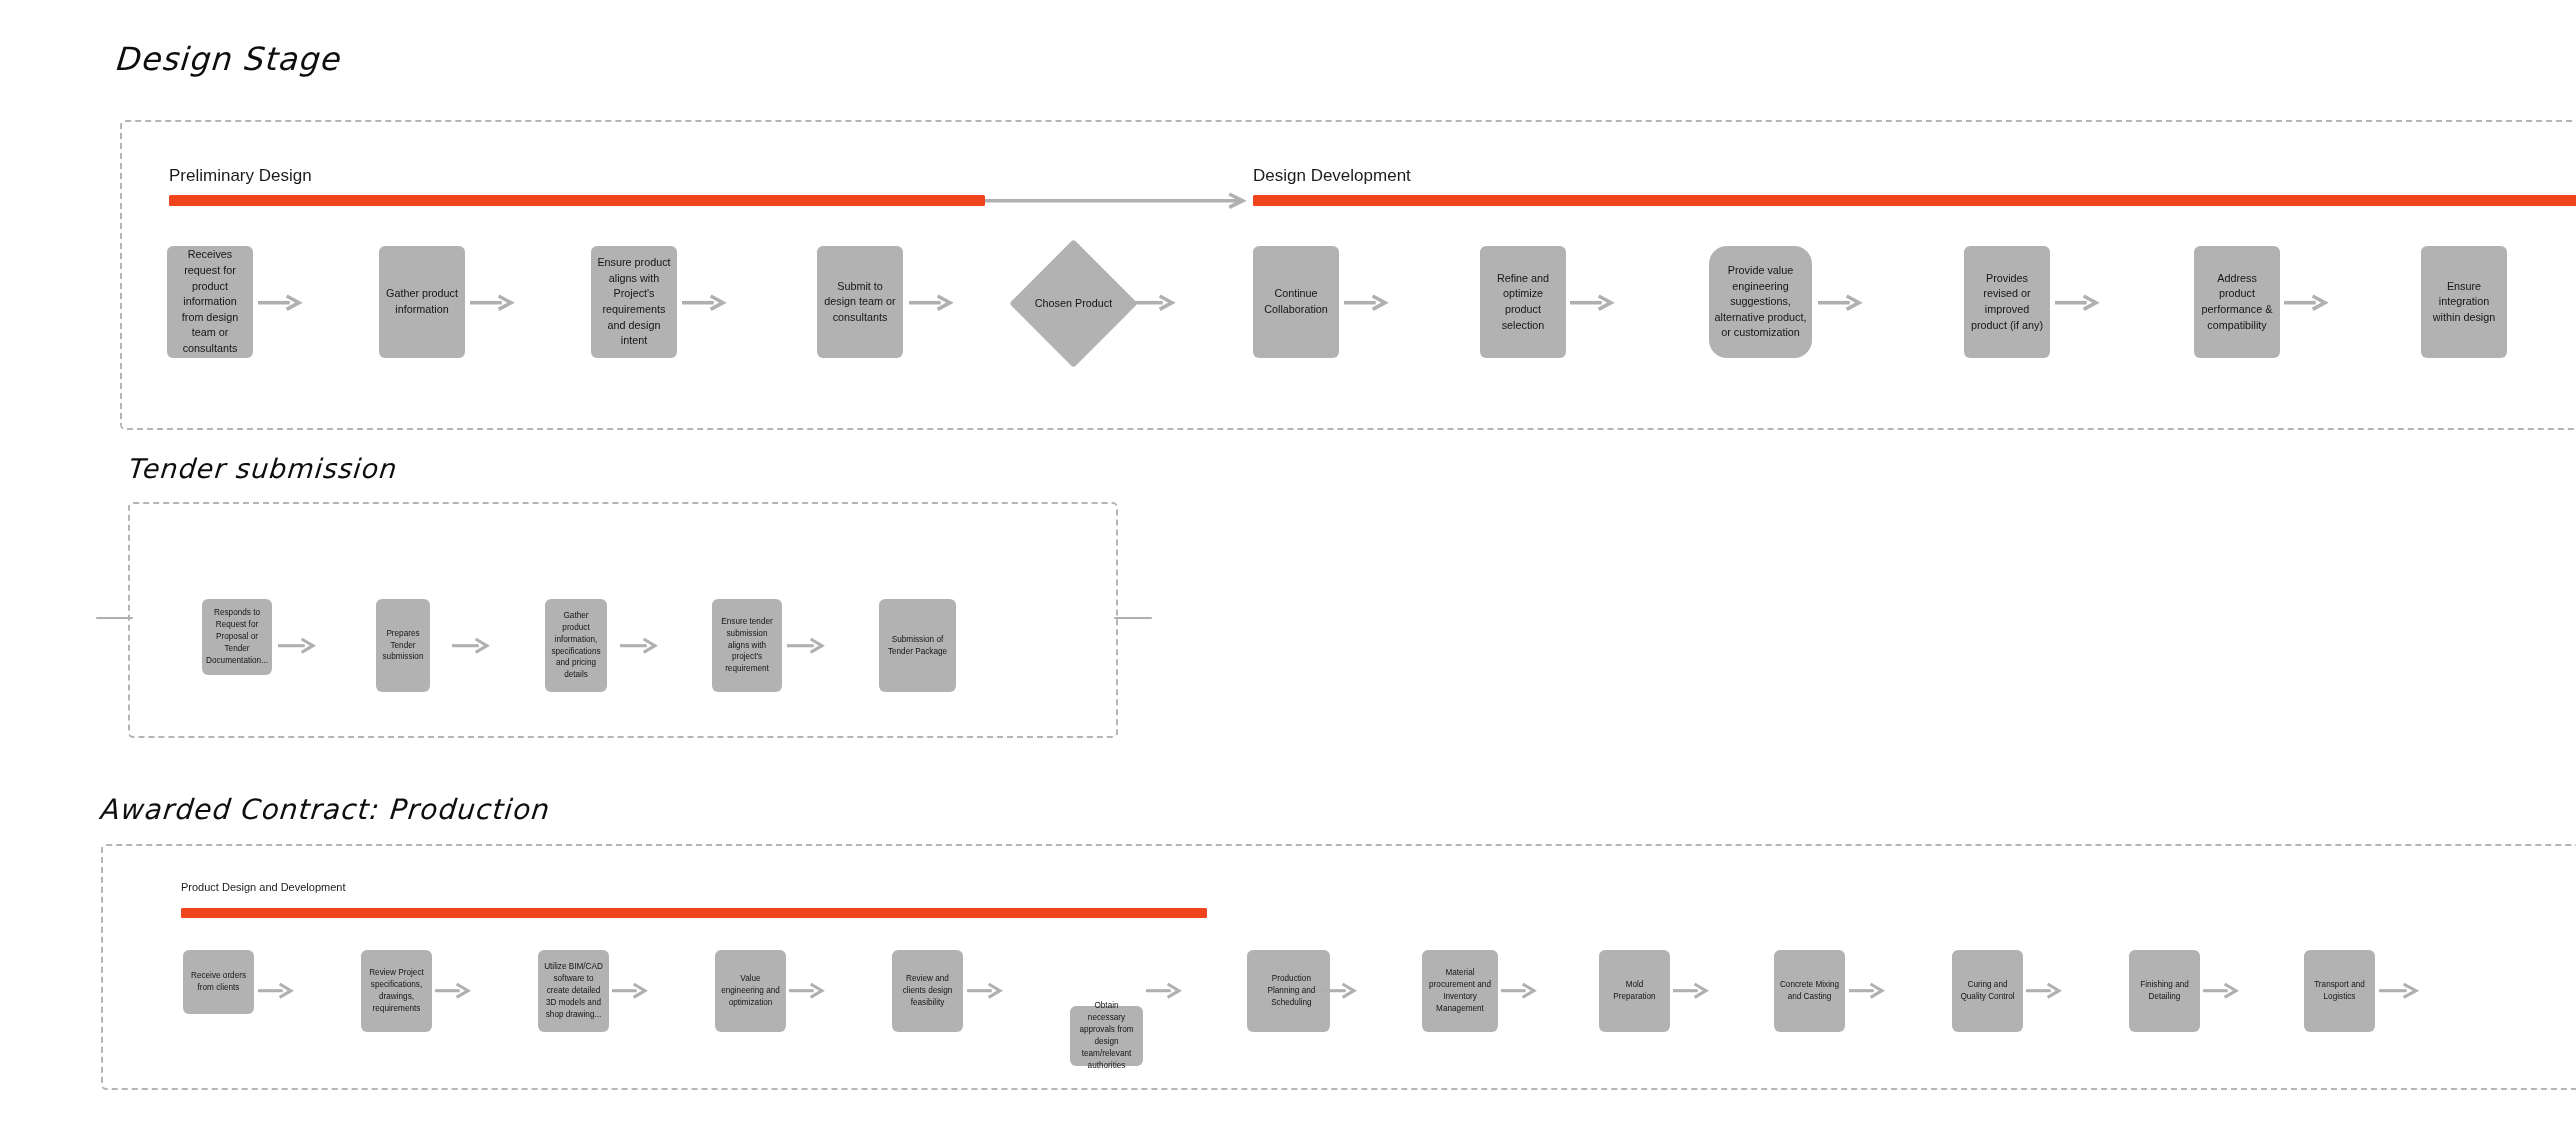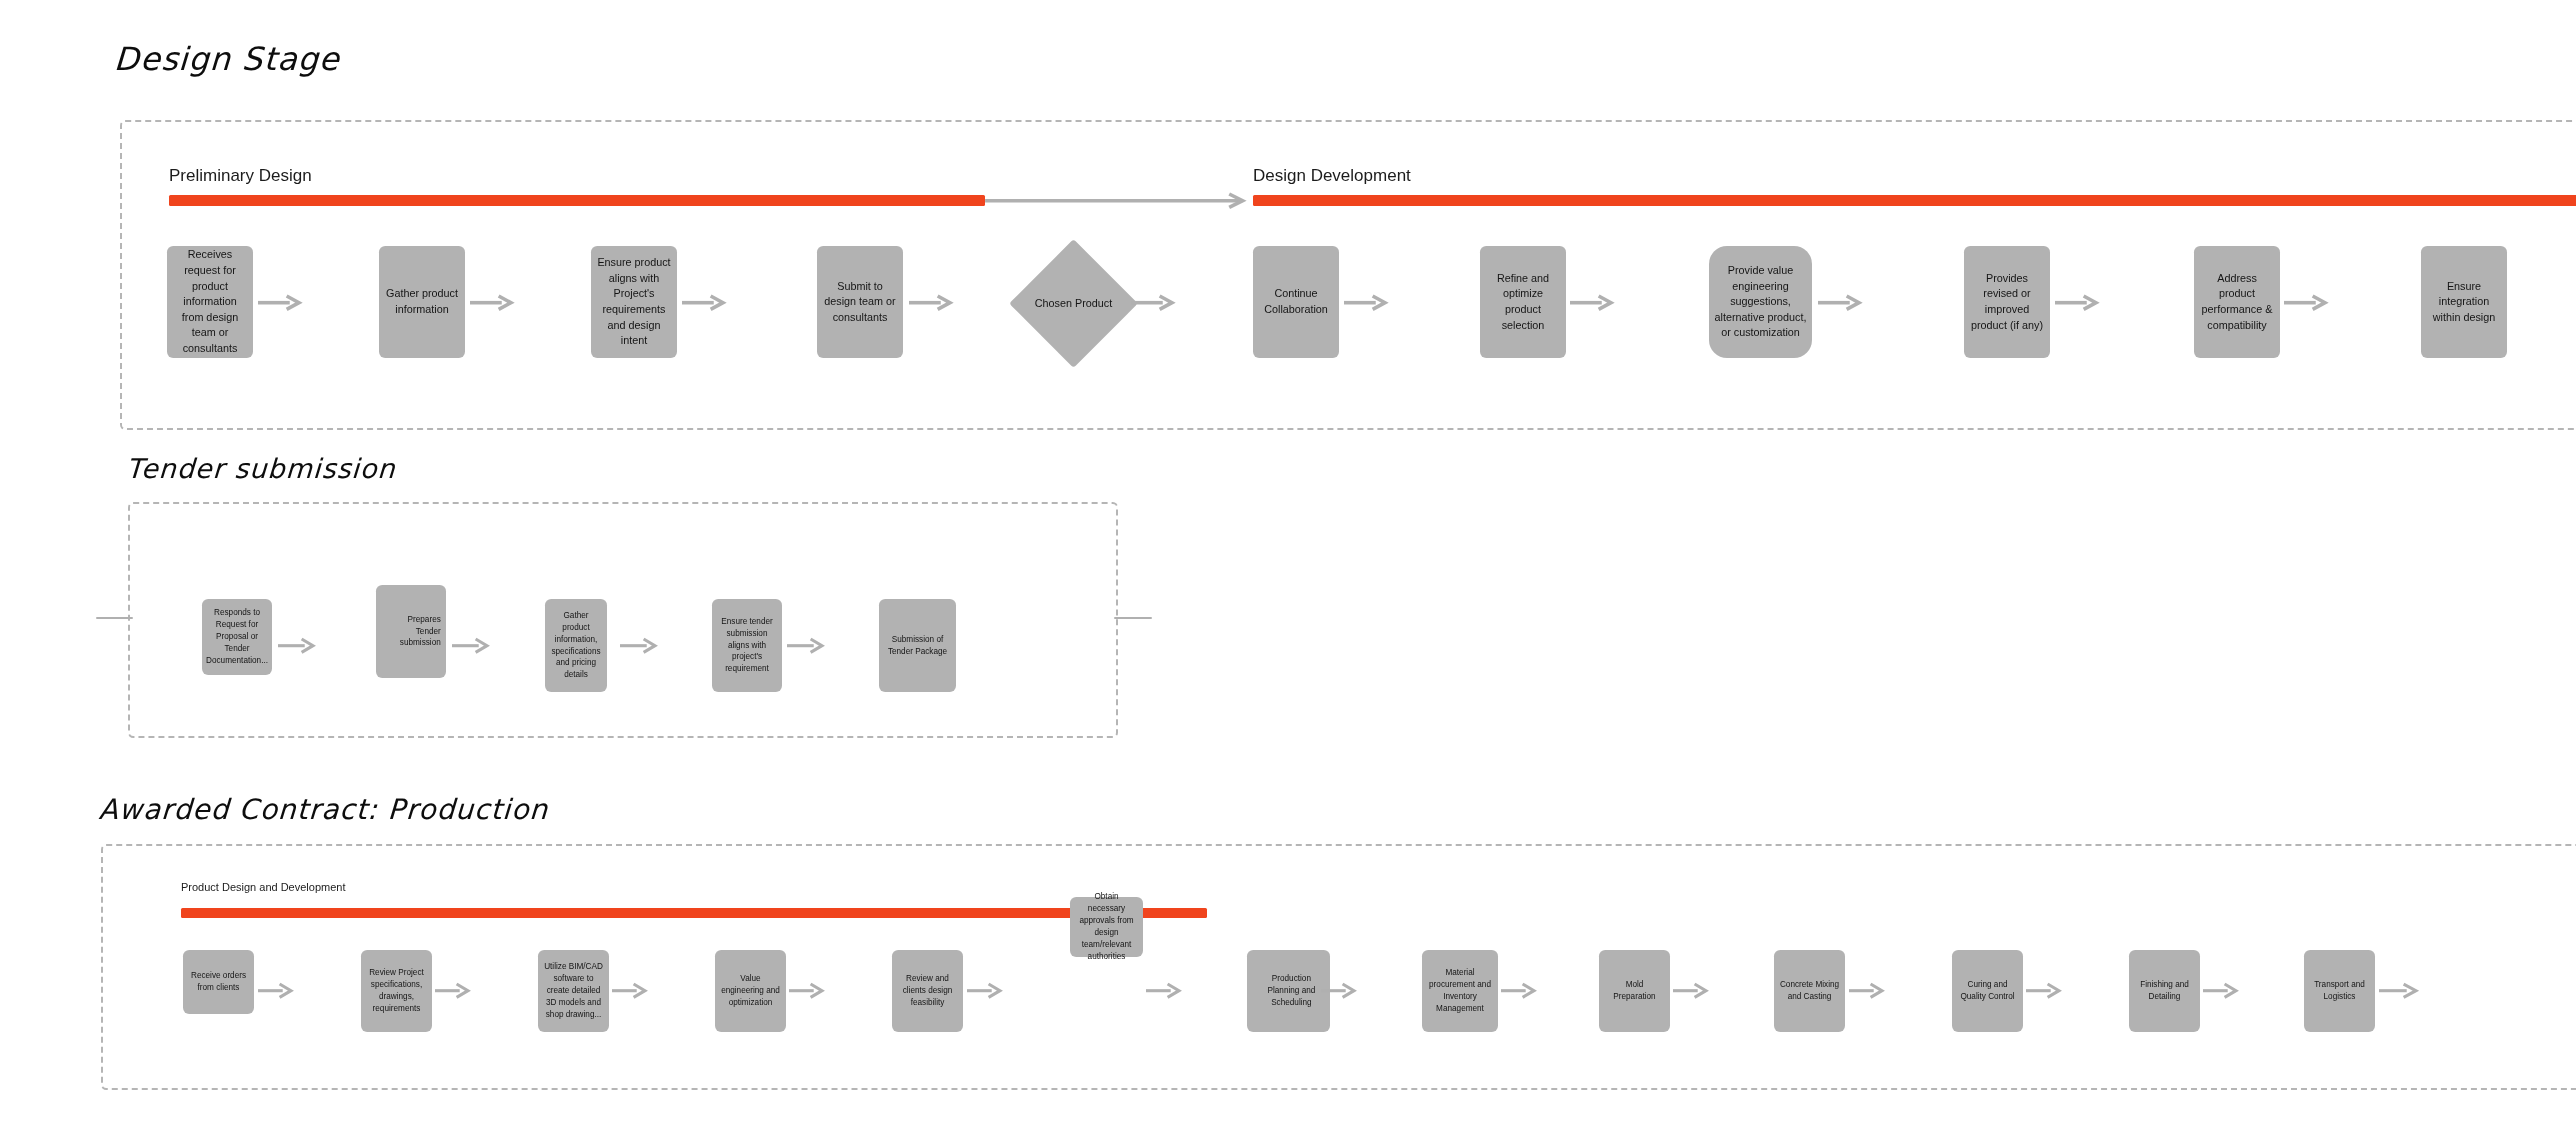--- a/index.html
+++ b/index.html
@@ -205,21 +205,21 @@
   <div class="stub" style="left:1114px;top:617px;width:38px;"></div>
 
   <div class="pbox r2" style="left:202px;top:601px;width:70px;height:76px;top:599px;">Responds to Request for Proposal or Tender Documentation...</div>
   <div class="arrow" style="left:278px;top:639px;width:37px;">
     <svg width="37" height="13.4" viewBox="0 0 72 26">
       <line x1="0" y1="13" x2="52" y2="13" stroke="#b0b0b0" stroke-width="6"></line>
       <polyline points="46,0 68,13 46,26" fill="none" stroke="#b0b0b0" stroke-width="6"></polyline>
     </svg>
   </div>
 
-  <div class="pbox r2" style="left:376px;top:585px;width:70px;height:93px;text-align:right;">Prepares Tender submission</div>
+  <div class="pbox r2" style="left:376px;top:599px;width:54px;height:93px;">Prepares Tender submission</div>
   <div class="arrow" style="left:452px;top:639px;width:37px;">
     <svg width="37" height="13.4" viewBox="0 0 72 26">
       <line x1="0" y1="13" x2="52" y2="13" stroke="#b0b0b0" stroke-width="6"></line>
       <polyline points="46,0 68,13 46,26" fill="none" stroke="#b0b0b0" stroke-width="6"></polyline>
     </svg>
   </div>
 
   <div class="pbox r2" style="left:545px;top:599px;width:62px;height:93px;">Gather product information, specifications  and pricing details</div>
   <div class="arrow" style="left:620px;top:639px;width:37px;">
     <svg width="37" height="13.4" viewBox="0 0 72 26">
@@ -278,21 +278,21 @@
   </div>
 
   <div class="pbox r3" style="left:892px;top:950px;width:71px;height:82px;">Review and clients design feasibility</div>
   <div class="arrow" style="left:967px;top:984px;width:35px;">
     <svg width="35" height="13.4" viewBox="0 0 68 26">
       <line x1="0" y1="13" x2="48" y2="13" stroke="#b0b0b0" stroke-width="6"></line>
       <polyline points="42,0 64,13 42,26" fill="none" stroke="#b0b0b0" stroke-width="6"></polyline>
     </svg>
   </div>
 
-  <div class="pbox r3" style="left:1070px;top:897px;width:73px;height:60px;">Obtain necessary approvals from design team/relevant authorities</div>
+  <div class="pbox r3" style="left:1070px;top:1006px;width:73px;height:60px;">Obtain necessary approvals from design team/relevant authorities</div>
   <div class="arrow" style="left:1146px;top:984px;width:35px;">
     <svg width="35" height="13.4" viewBox="0 0 68 26">
       <line x1="0" y1="13" x2="48" y2="13" stroke="#b0b0b0" stroke-width="6"></line>
       <polyline points="42,0 64,13 42,26" fill="none" stroke="#b0b0b0" stroke-width="6"></polyline>
     </svg>
   </div>
 
   <div class="pbox r3" style="left:1247px;top:950px;width:83px;height:82px;padding-left:11px;">Production Planning and Scheduling</div>
   <div class="arrow" style="left:1321px;top:984px;width:35px;">
     <svg width="35" height="13.4" viewBox="0 0 68 26">

